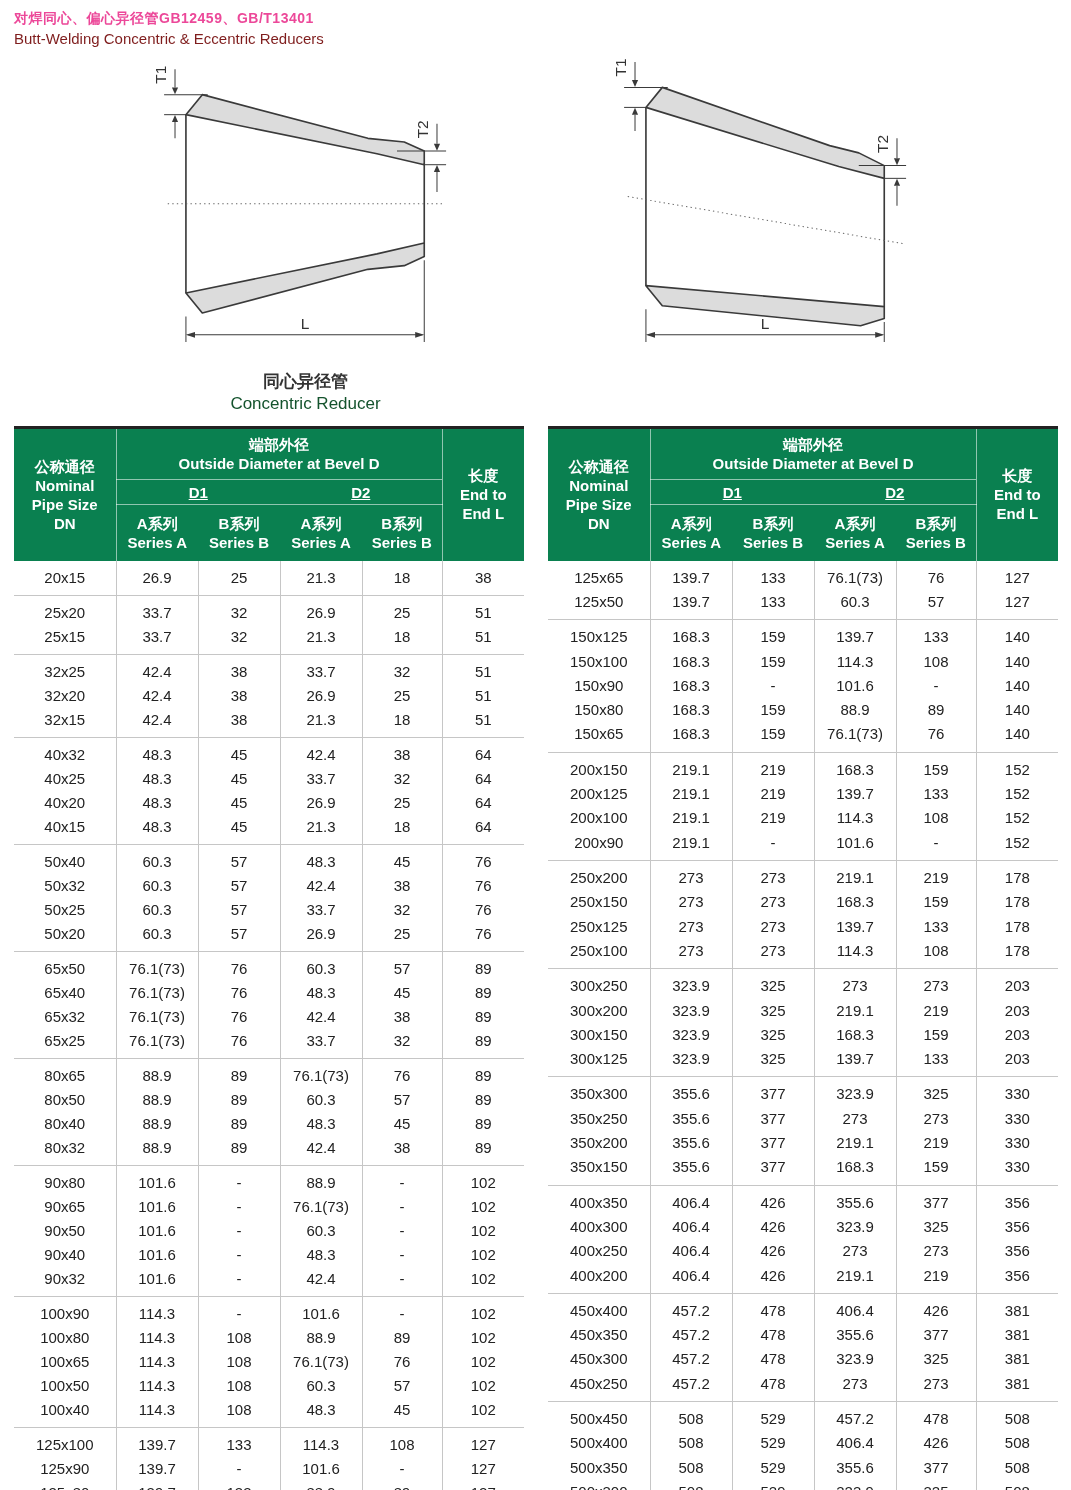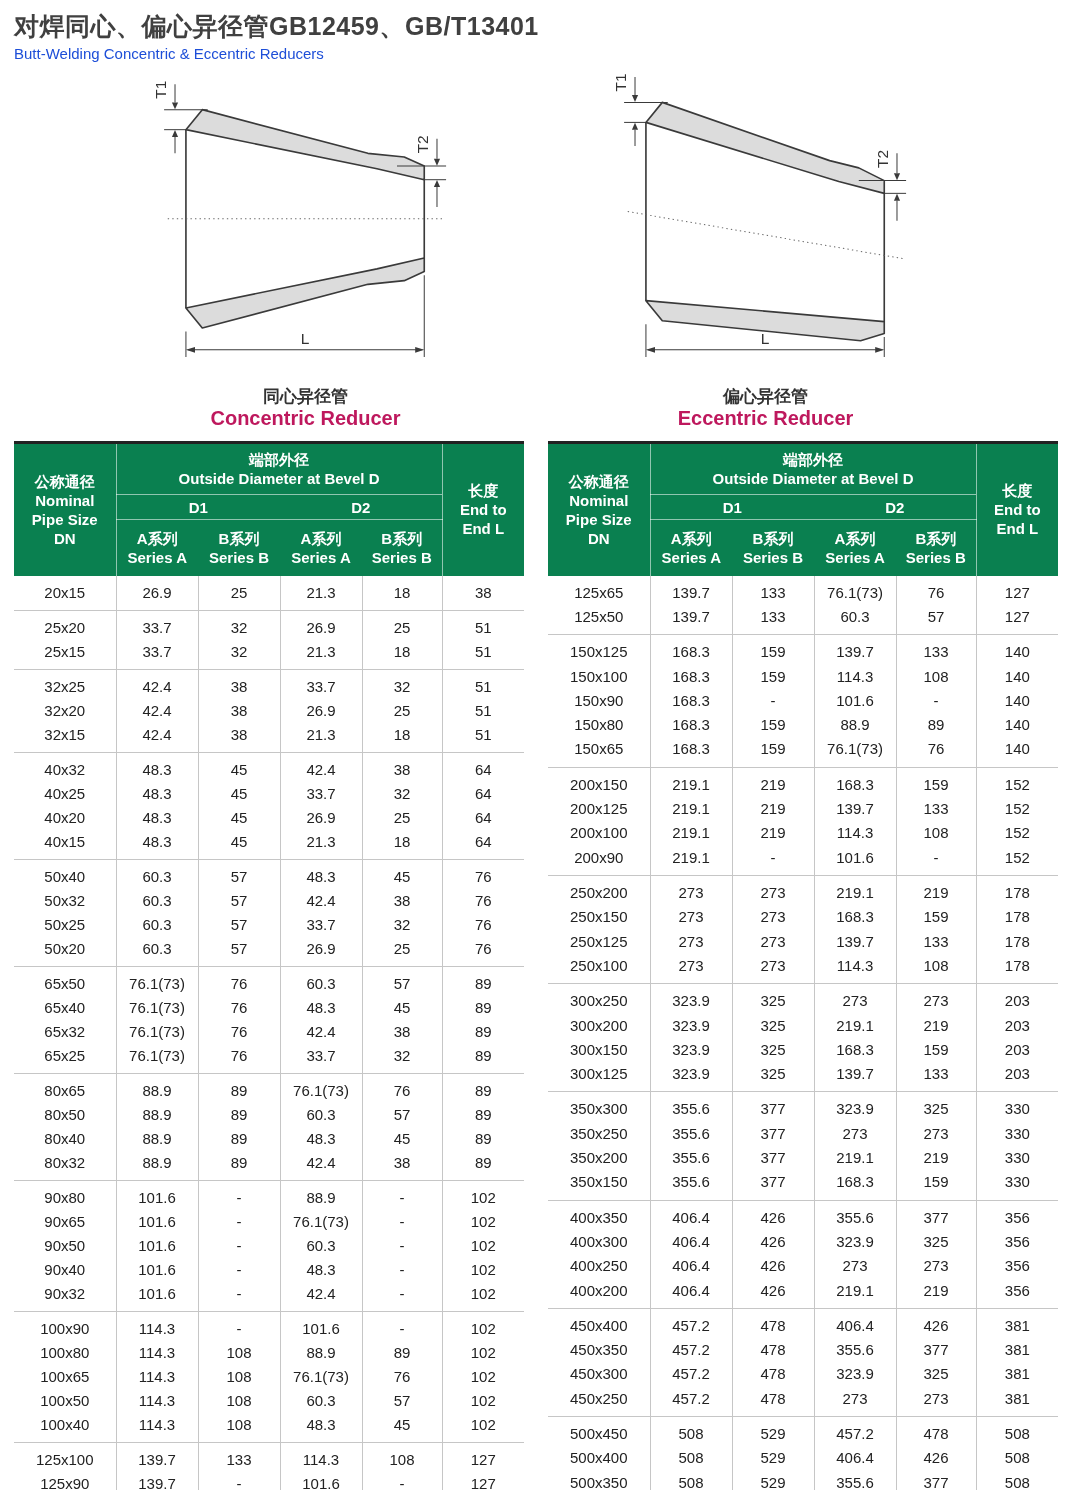--- a/index.html
+++ b/index.html
@@ -7,36 +7,36 @@
   body {
     width:1071px; min-height:1490px;
     font-family:"Liberation Sans","DejaVu Sans",sans-serif;
     color:#2b2b2b;
   }
   .page { padding:10px 14px 20px 14px; }
 
   
   .title-block { margin:0 0 4px 0; }
   .page-title {
-    margin:0; font-size:25px; font-weight:bold; color:#404040;
+    margin:0; font-size:14px; font-weight:bold; color:#ec4899;
     letter-spacing:0.5px;
   }
   .page-subtitle {
-    margin:2px 0 0 0; font-size:15px; color:#1d4ed8; font-weight:normal;
+    margin:2px 0 0 0; font-size:15px; color:#7f1d1d; font-weight:normal;
   }
 
   
   .diagrams {
     display:flex; justify-content:center; gap:96px; margin-top:4px;
   }
   figure { margin:0; text-align:center; }
   figure svg { display:block; }
   figcaption { margin-top:18px; }
   .cap-cn { font-size:17px; font-weight:bold; color:#333; line-height:22px; }
-  .cap-en { font-size:20px; font-weight:bold; color:#be185d; line-height:21px; }
+  .cap-en { font-size:17px; font-weight:normal; color:#14532d; line-height:21px; }
 
   .outline { fill:none; stroke:#3a3a3a; stroke-width:1.8; stroke-linejoin:round; }
   .band    { fill:#dcdcdc; stroke:#3a3a3a; stroke-width:1.8; stroke-linejoin:round; }
   .cline   { fill:none; stroke:#666; stroke-width:1.1; stroke-dasharray:1.5 3.5; }
   .dim     { stroke:#3a3a3a; stroke-width:1.1; fill:none; }
   .ah      { fill:#3a3a3a; stroke:none; }
   .dimtext { font-size:17px; fill:#333; }
 
   
   .tables { display:flex; gap:24px; margin-top:12px; }
@@ -45,21 +45,21 @@
     border-top:3px solid #222; border-bottom:3px solid #3a3a3a;
   }
   table.spec thead th {
     background:#0a8050; color:#fff; font-weight:bold;
     font-size:15px; line-height:19px; padding:2px 8px; text-align:center;
     vertical-align:middle;
   }
   th.th-nominal { border-right:1px solid rgba(255,255,255,0.55); }
   th.th-len     { border-left:1px solid rgba(255,255,255,0.55); }
   th.th-od      { border-bottom:1px solid rgba(255,255,255,0.55); height:52px; }
-  th.th-d       { border-bottom:1px solid rgba(255,255,255,0.55); height:25px; }
+  th.th-d       { border-bottom:1px solid rgba(255,255,255,0.55); height:25px;text-decoration:underline; }
   th.th-series  { height:56px; }
 
   table.spec tbody td {
     text-align:center; font-size:15px; line-height:20px; color:#222;
     padding:2px 2px; vertical-align:middle;
   }
   table.spec tbody td + td { border-left:1px solid #c6c6c6; }
   table.spec tbody tr.g-sep td   { border-top:1px solid #c6c6c6; }
   table.spec tbody tr.g-first td { padding-top:7px; }
   table.spec tbody tr.g-last td  { padding-bottom:7px; }
@@ -139,24 +139,20 @@
         <polygon class="ah" points="340.6,148 347.4,148 344,140.4"></polygon>
         <text class="dimtext" transform="rotate(-90 334 112)" x="334" y="112">T2</text>
 
         <line class="dim" x1="68" y1="284" x2="68" y2="320"></line>
         <line class="dim" x1="330" y1="298" x2="330" y2="320"></line>
         <line class="dim" x1="70" y1="312" x2="328" y2="312"></line>
         <polygon class="ah" points="78,308.8 78,315.2 68,312"></polygon>
         <polygon class="ah" points="320,308.8 320,315.2 330,312"></polygon>
         <text class="dimtext" x="199" y="306" text-anchor="middle">L</text>
       </svg>
-      <figcaption>
-        <div class="cap-cn">偏心异径管</div>
-        <div class="cap-en">Eccentric Reducer</div>
-      </figcaption>
     </figure>
   </div>
 
   <div class="tables">
 
     <table class="spec">
       <colgroup>
         <col style="width:102px">
           <col style="width:82px">
           <col style="width:82px">

